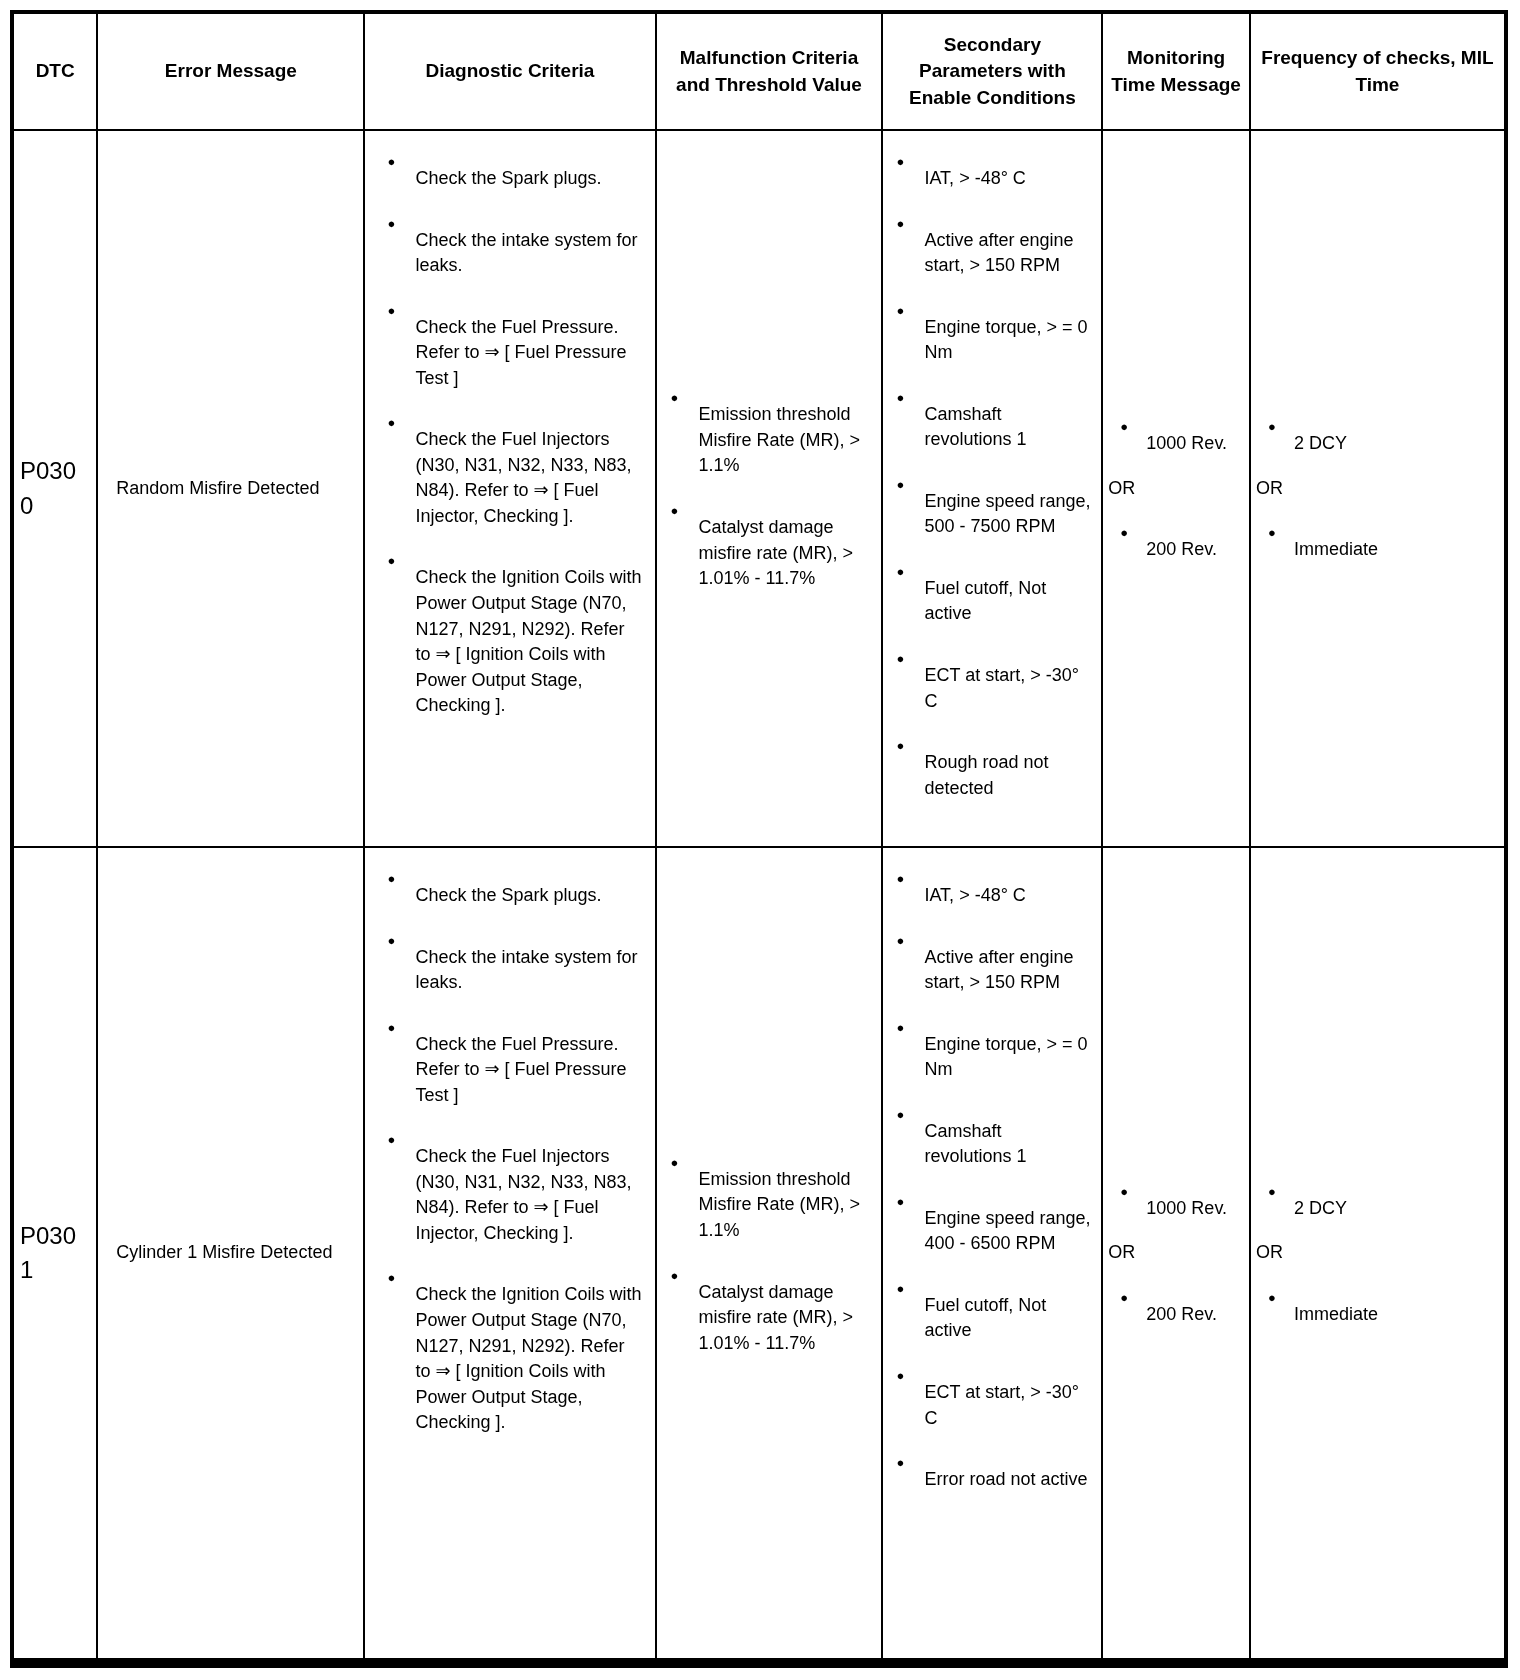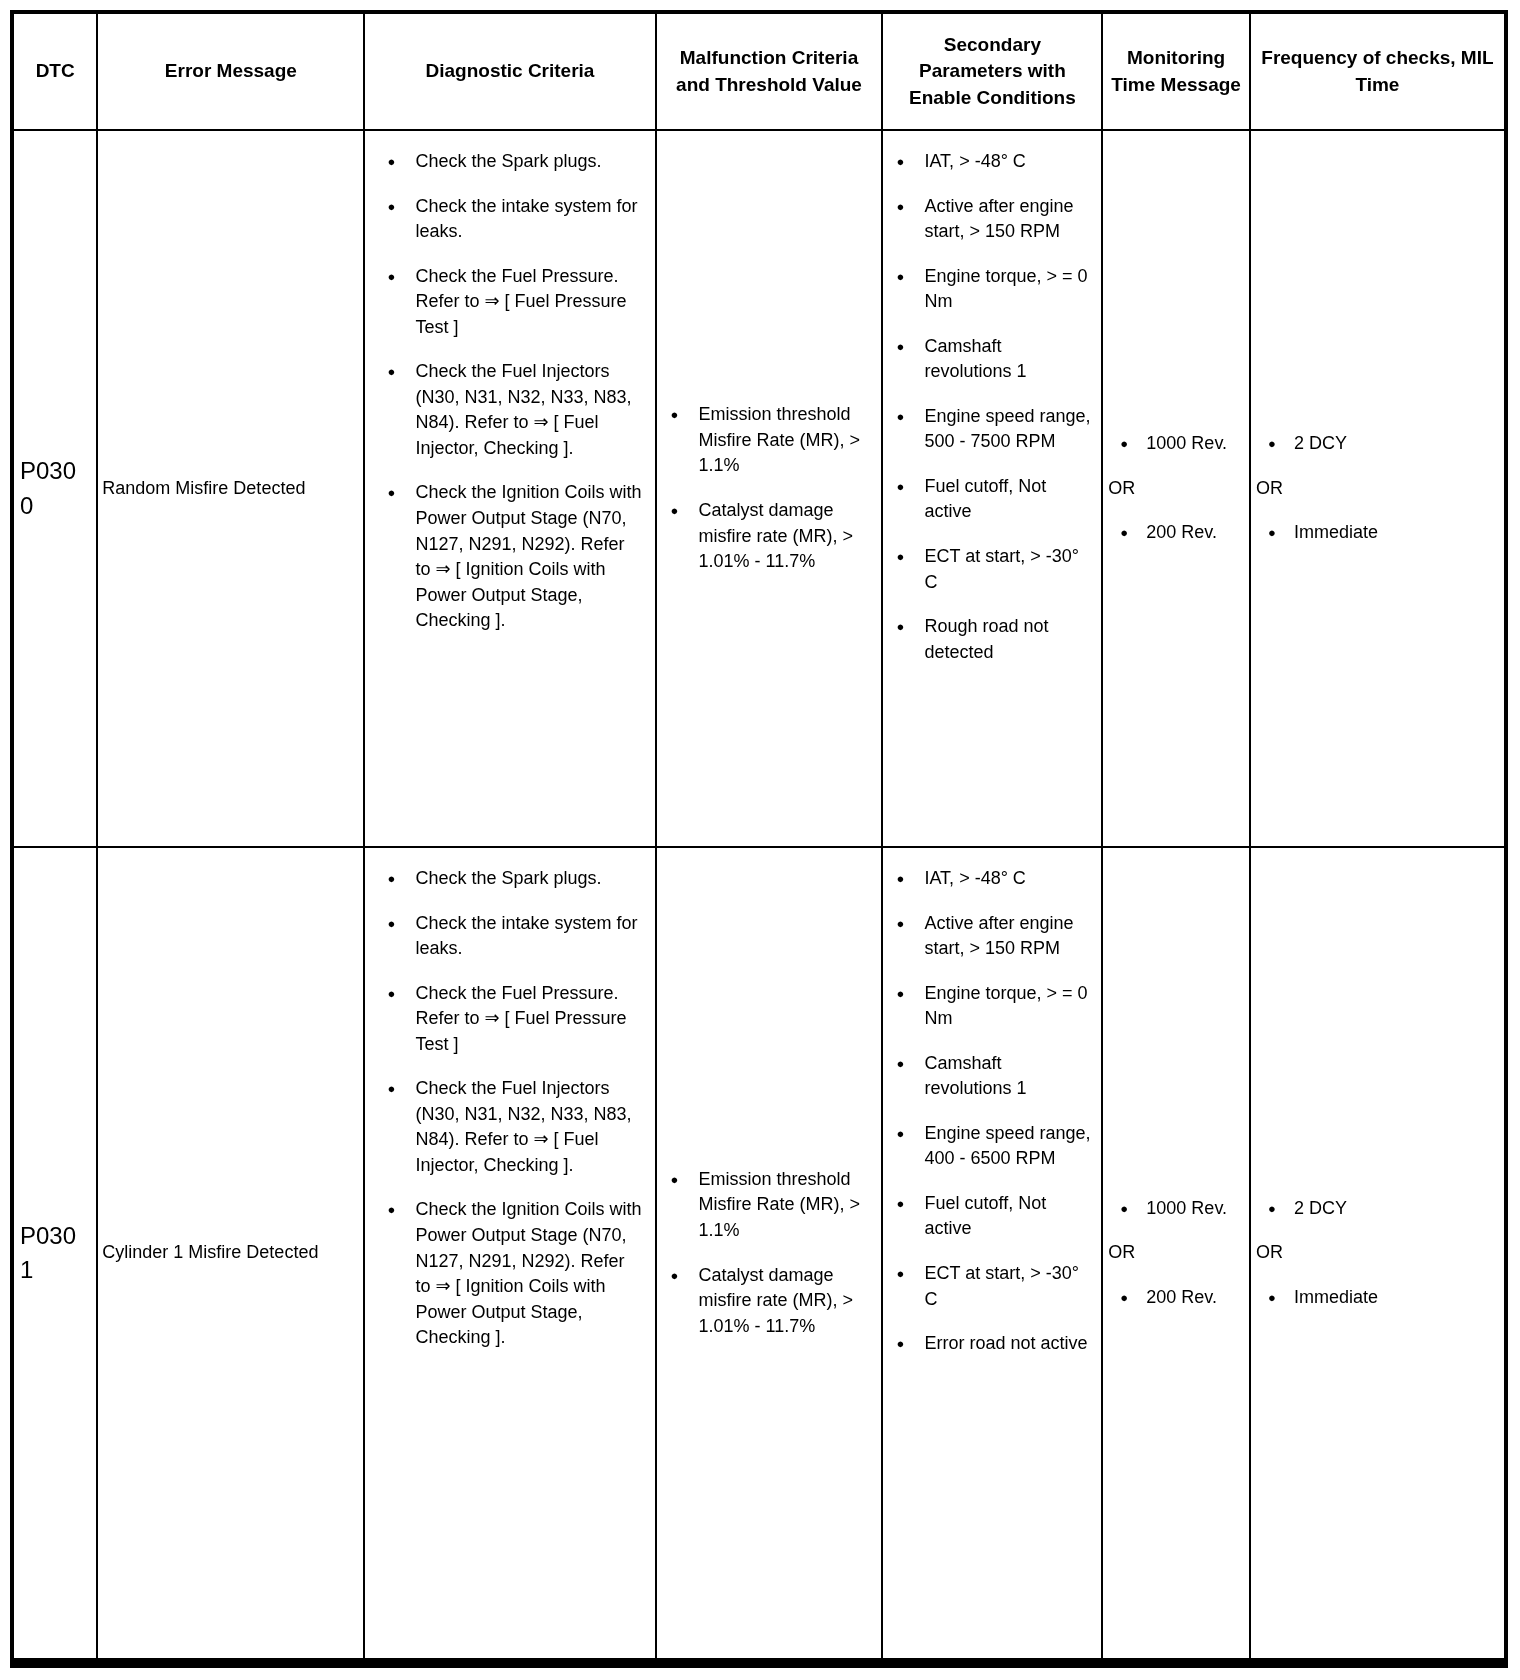--- a/index.html
+++ b/index.html
@@ -41,38 +41,38 @@
     font-size: 18px;
     line-height: 1.42;
     vertical-align: middle;
     padding: 10px 8px;
   }
   td.v-top { vertical-align: top; padding-top: 18px; }
   td.proc-cell { padding-left: 22px; padding-right: 12px; }
   td.crit-cell { padding-left: 14px; padding-right: 10px; }
   td.sec-cell  { padding-left: 13px; padding-right: 8px; }
   td.dtc-cell  { padding-left: 6px;  font-size: 24px; }
-  td.msg-cell  { padding-left: 4px;  padding-right: 8px; }
+  td.msg-cell  { padding-left: 18px;  padding-right: 8px; }
   td.mon-cell, td.freq-cell { padding-left: 5px; padding-right: 4px; }
 
   .list { display: block; }
   .bullet-item {
     display: flex;
     align-items: flex-start;
     margin: 0 0 19px 0;
   }
   .list .bullet-item:last-child,
   .list .plain-item:last-child { margin-bottom: 0; }
   .bullet-marker {
     flex: 0 0 28px;
     font-size: 13px;
     line-height: 25px;
     color: #000000;
   }
-  .bullet-text { flex: 1; }
+  .bullet-text { flex: 1; margin-top: 17px; }
   .plain-item { margin: 0 0 19px 0; }
   .indent-bullets .bullet-item { margin-left: 12px; }
   .indent-bullets .bullet-marker { flex-basis: 26px; }
 </style>
 </head>
 <body>
 
 <div class="page">
   <table class="dtc-table">
     <colgroup>

